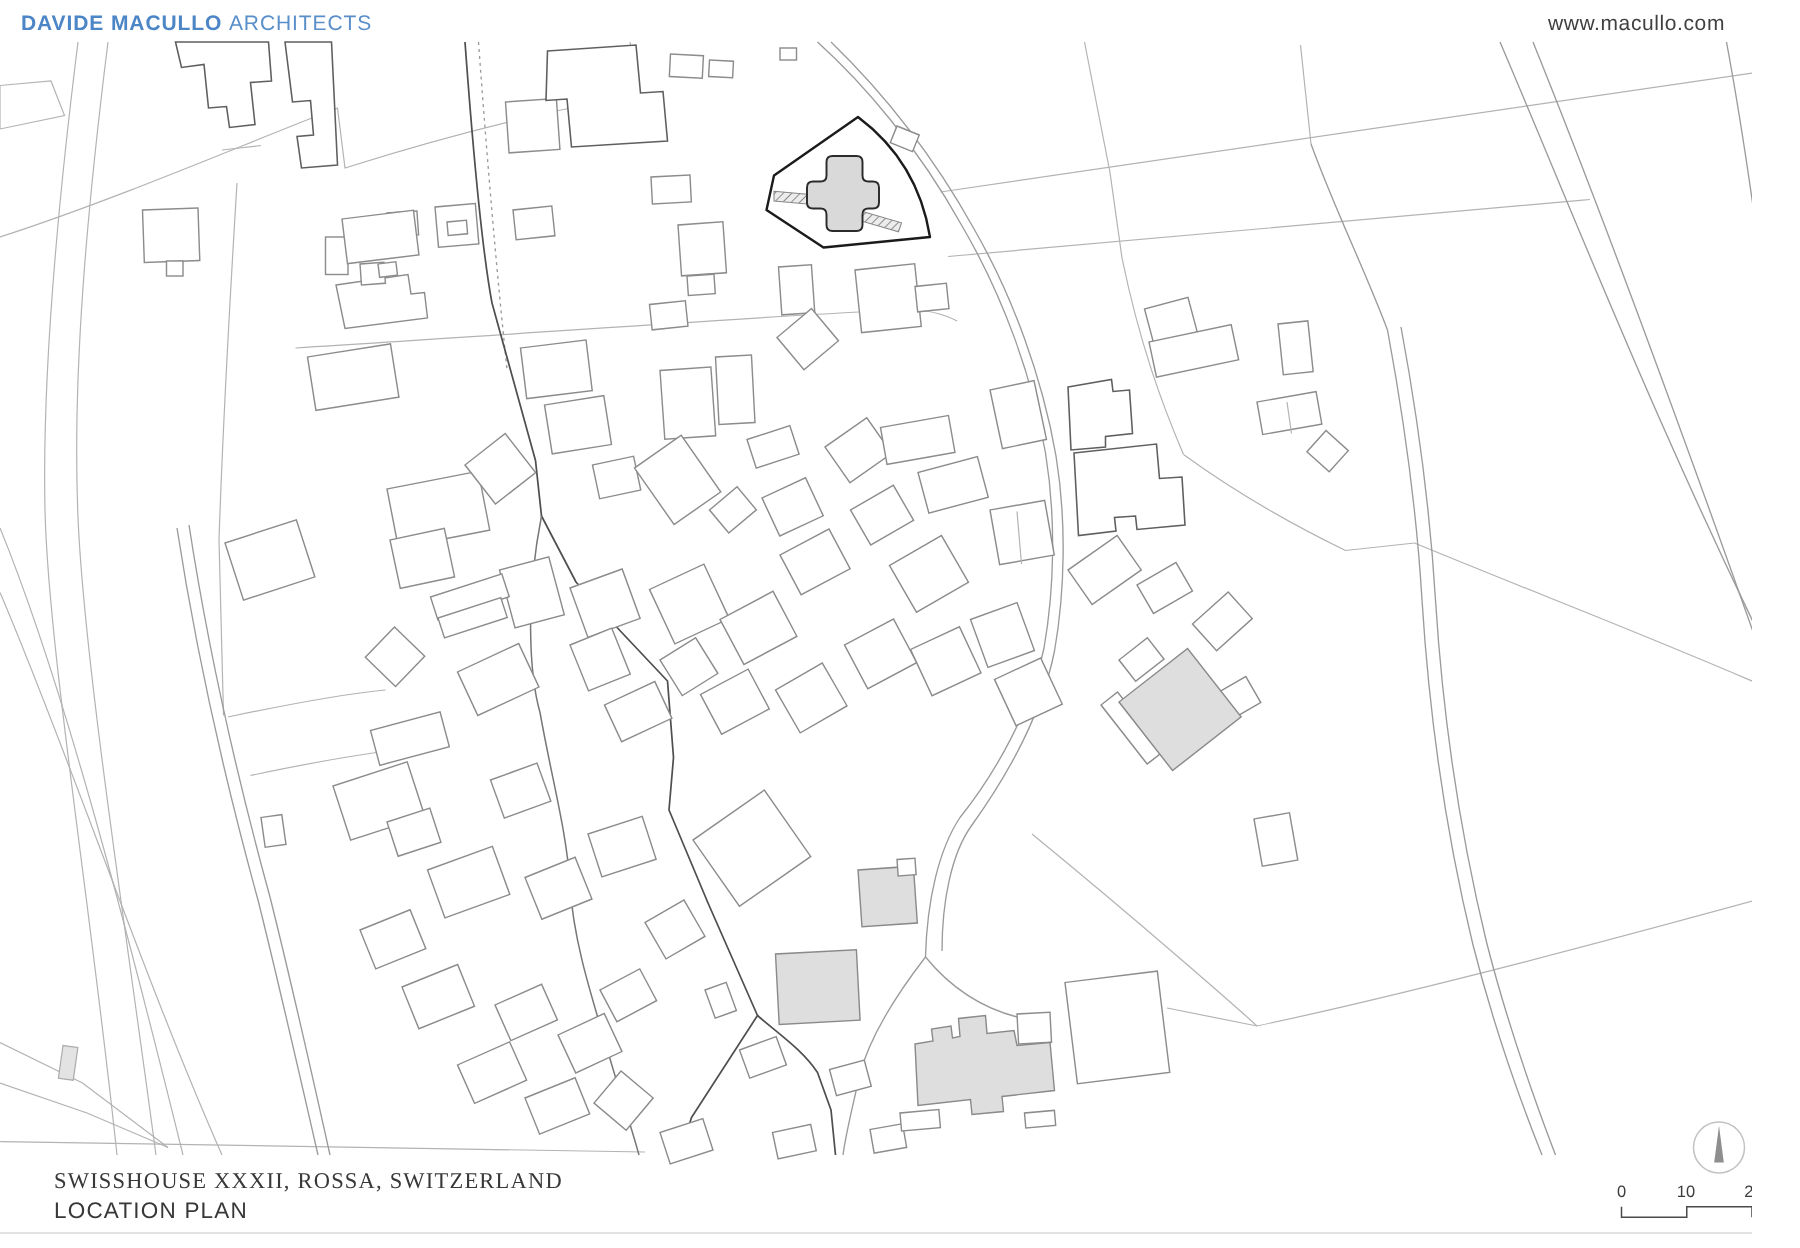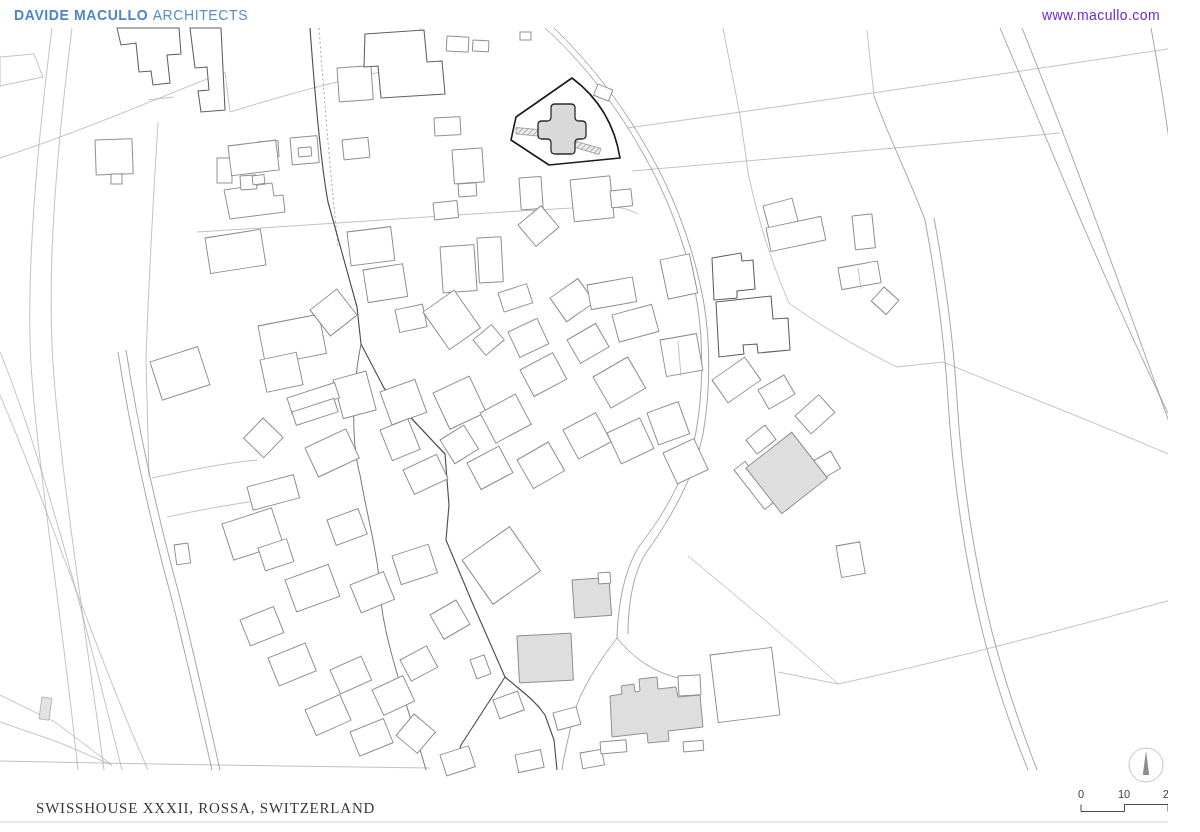--- a/index.html
+++ b/index.html
@@ -1,21 +1,21 @@
 <!DOCTYPE html>
 <html><head>
 <meta charset="utf-8">
 <style>
   html,body{margin:0;padding:0;background:#ffffff;}
   .sheet{position:relative;width:1168px;height:832px;background:#ffffff;overflow:hidden;
          font-family:"Liberation Sans","DejaVu Sans",sans-serif;}
   .hdr{position:absolute;top:7px;left:14px;font-size:14px;letter-spacing:.6px;color:#4d86c6;white-space:nowrap;}
   .hdr .b{font-weight:700;}
   .hdr .l{font-weight:400;opacity:.92;}
-  .url{position:absolute;top:7px;right:8px;font-size:14px;letter-spacing:.4px;color:#6d28d9;font-weight:400;}
+  .url{position:absolute;top:7px;right:18px;font-size:14px;letter-spacing:.4px;color:#404040;font-weight:400;}
   .ttl{position:absolute;left:36px;bottom:14px;color:#383838;}
   .ttl .t1{font-size:15px;letter-spacing:.8px;line-height:20px;font-family:Liberation Serif, serif;}
   .ttl .t2{font-size:15px;letter-spacing:.8px;line-height:20px;}
   svg{position:absolute;left:0;top:0;}
   svg text{font-family:"Liberation Sans","DejaVu Sans",sans-serif;}
   .parcel{fill:none;stroke:#b3b3b3;stroke-width:.8;}
   .parcel2{fill:none;stroke:#c6c6c6;stroke-width:.7;}
   .road{fill:none;stroke:#9b9b9b;stroke-width:.9;}
   .roadd{fill:none;stroke:#4f4f4f;stroke-width:1.15;stroke-linejoin:round;}
   .roadm{fill:none;stroke:#777;stroke-width:1;}
@@ -241,15 +241,16 @@
     <g>
       <path class="scl" d="M 1081,804.5 L 1081,811.5 L 1124.5,811.5 L 1124.5,804.5 L 1168,804.5 L 1168,811.5"></path>
       <text class="sclt" x="1081" y="798" text-anchor="middle">0</text>
       <text class="sclt" x="1124" y="798" text-anchor="middle">10</text>
       <text class="sclt" x="1175" y="798" text-anchor="middle">20 m</text>
     </g>
   </svg>
 
   <div class="ttl">
     <div class="t1">SWISSHOUSE XXXII, ROSSA, SWITZERLAND</div>
+    <div class="t2">LOCATION PLAN</div>
   </div>
 
 </div>
 
 </body></html>

